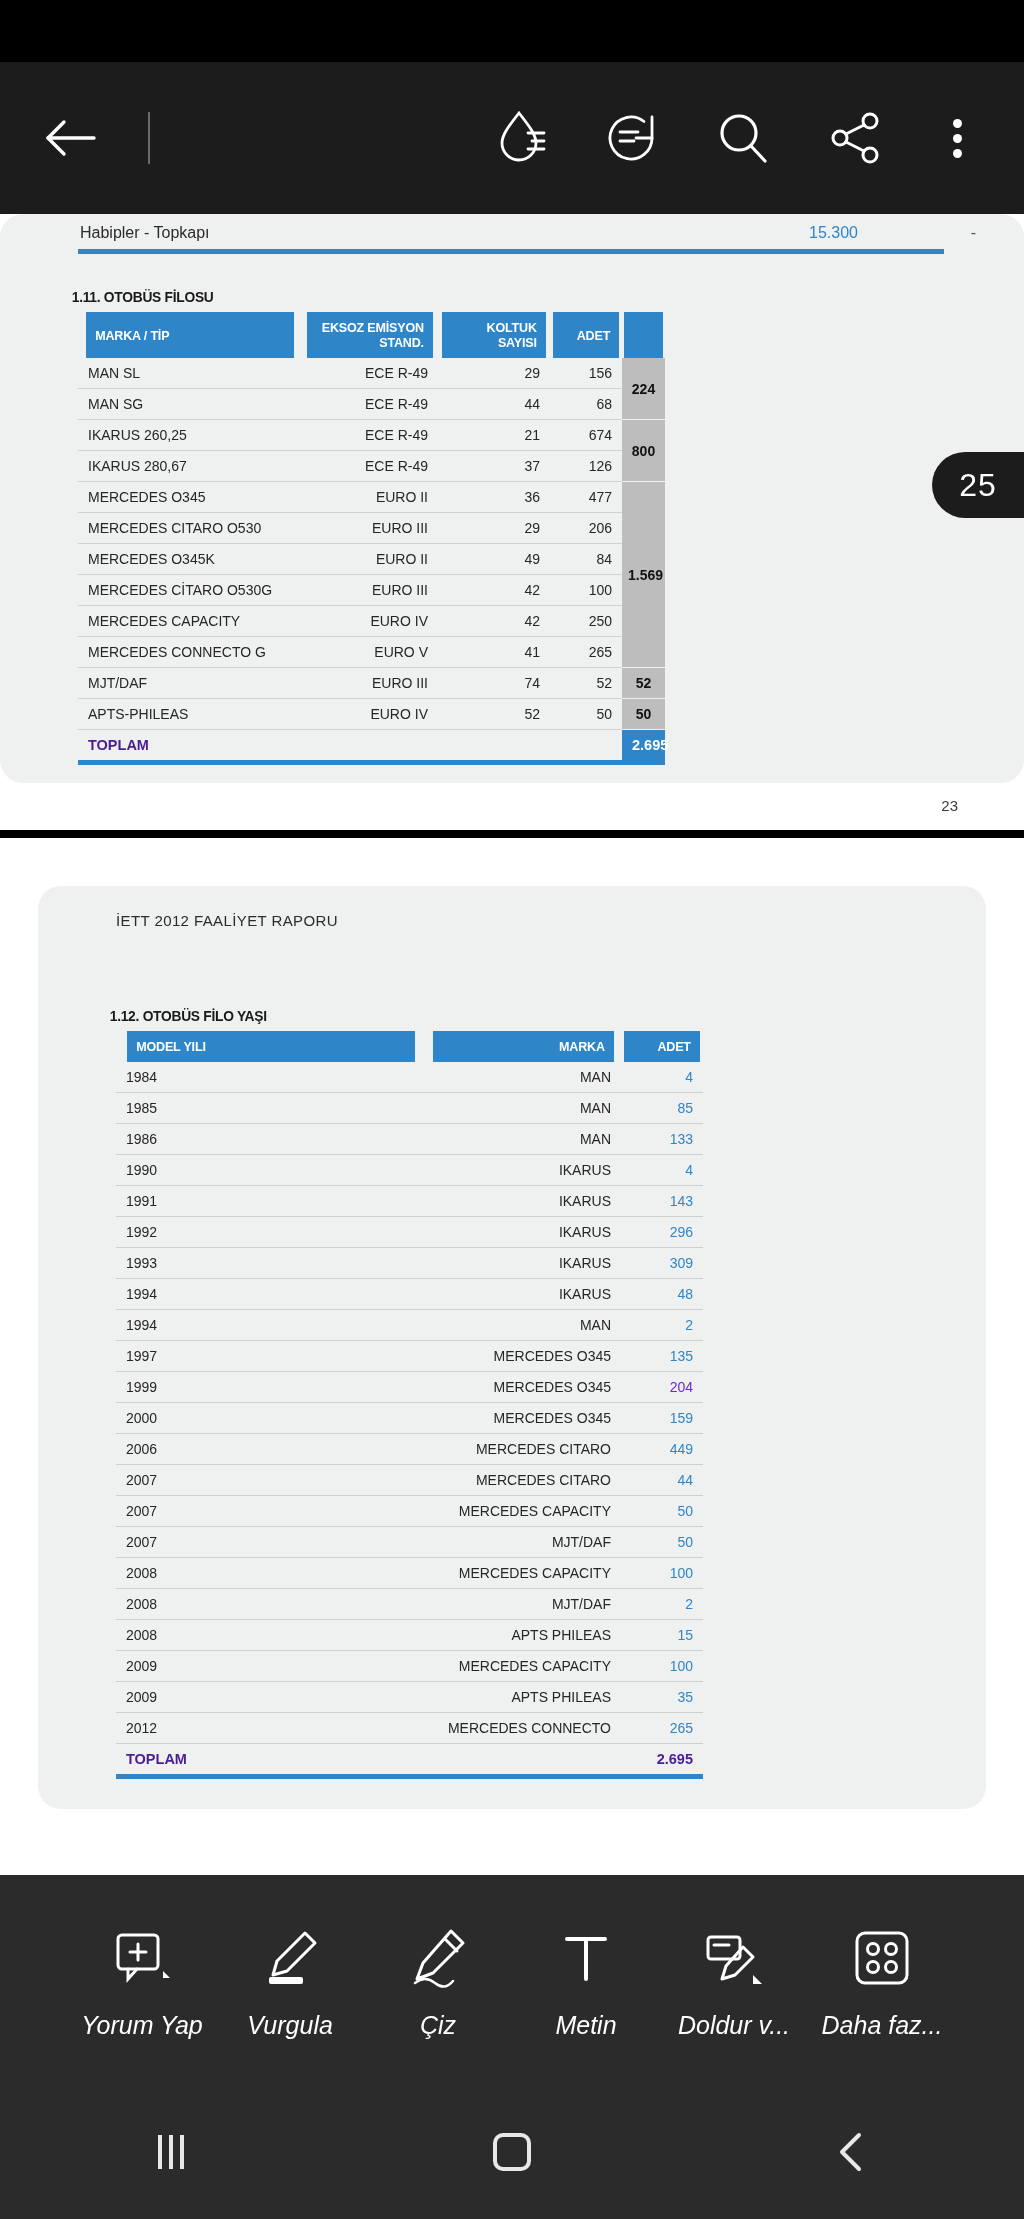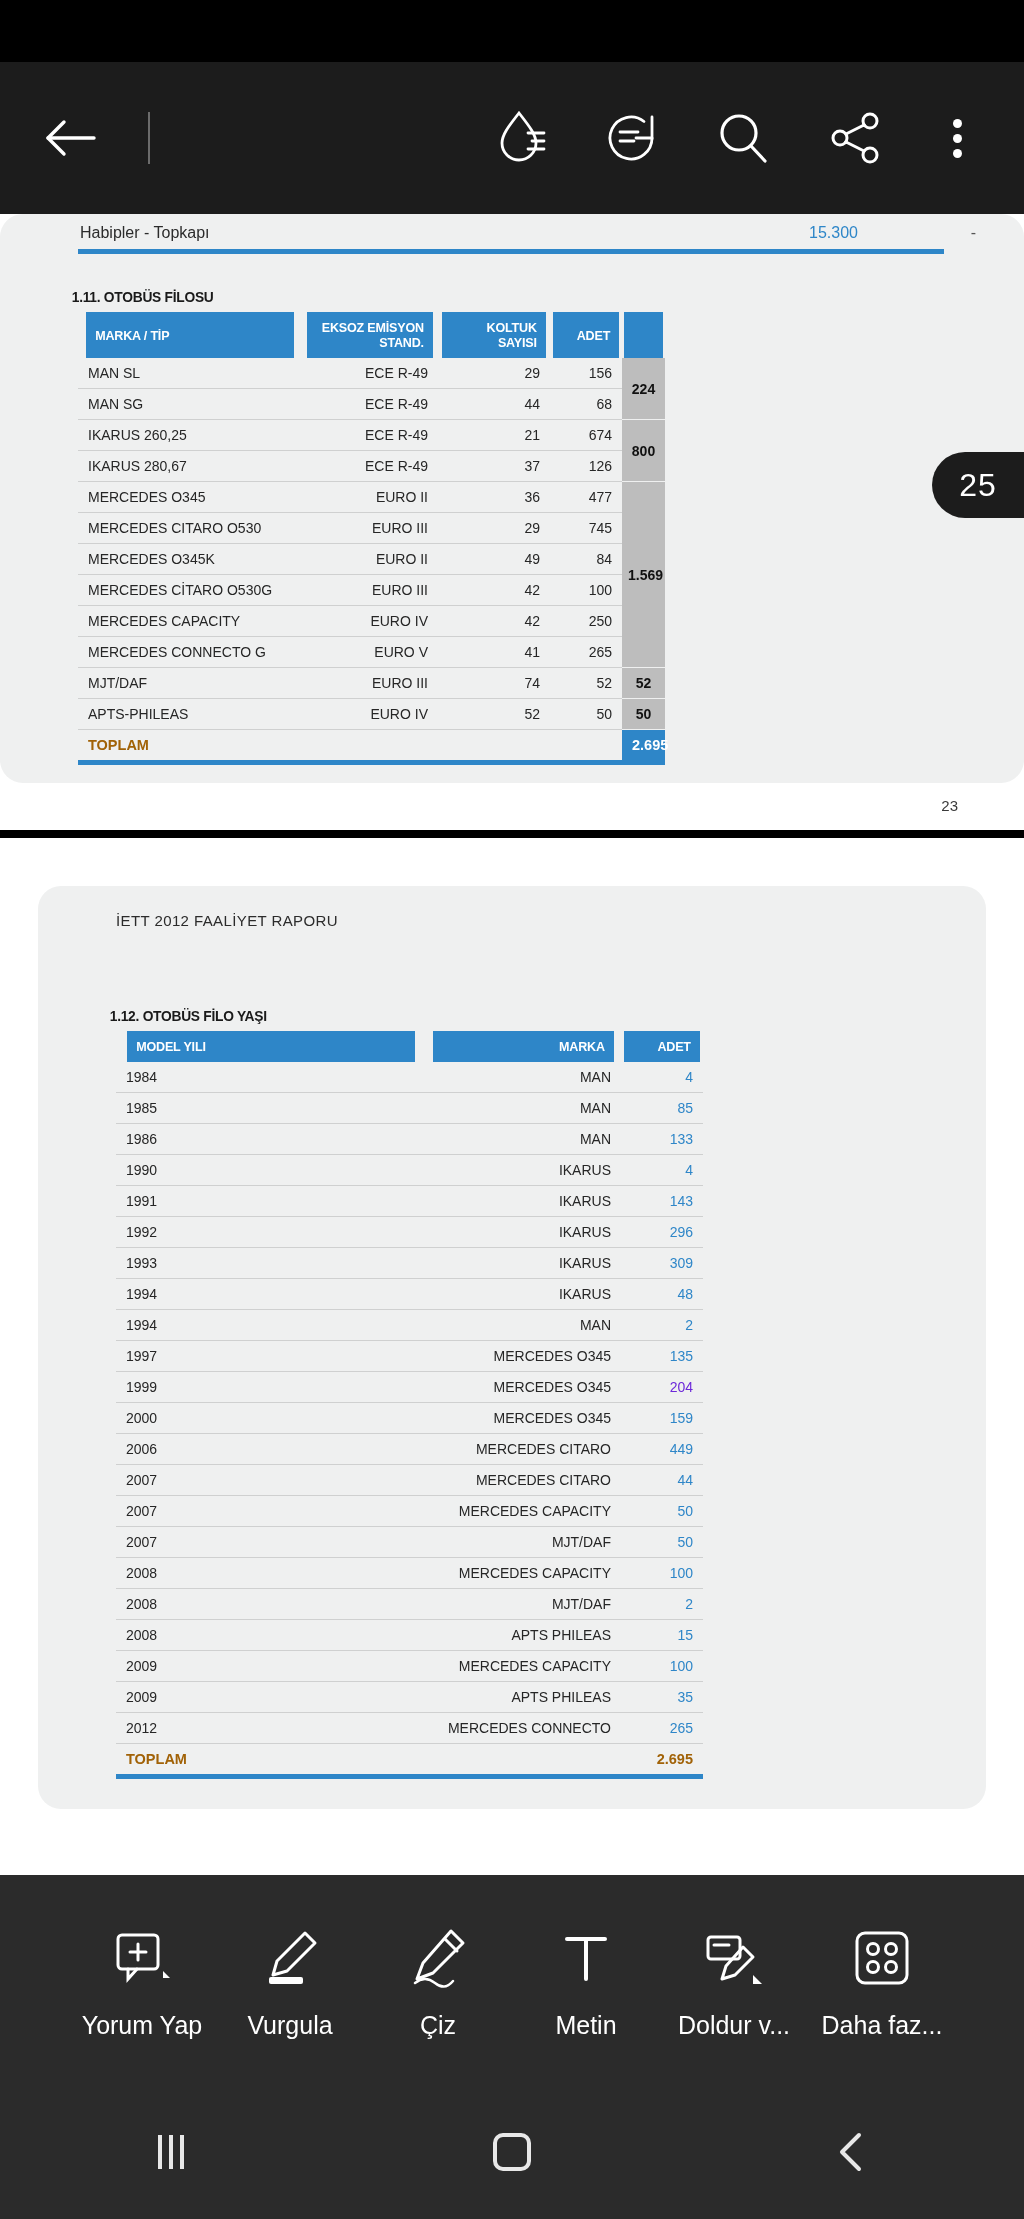--- a/index.html
+++ b/index.html
@@ -64,21 +64,21 @@
   table.rep td {
     font-size: 14px; color: #262626; padding: 7px 10px;
     border-bottom: 1px solid #cfd0d0; background: #eff0f0;
   }
   table.rep td.num { text-align: right; }
   table.rep td.grp {
     background: #bdbdbd; color: #111; font-weight: bold; font-size: 14px;
     text-align: center; border-bottom: 1px solid #eff0f0; padding: 0 6px;
   }
   table.rep tr.total td {
-    color: #a16207; font-weight: bold; border-bottom: none; font-size: 14.5px;
+    color: #4c1d95; font-weight: bold; border-bottom: none; font-size: 14.5px;
   }
   table.rep tr.total td.grp-total {
     background: #2e86c8; color: #ffffff; font-weight: bold; text-align: center; font-size: 14.5px;
   }
   .table-rule { height: 5px; background: #2e86c8; margin: 0 78px; width: 587px; }
 
   .folio { text-align: right; font-size: 15px; color: #3a3a3a; padding: 14px 66px 0 0; }
 
   .run-head {
     font-size: 15px; color: #2b2b2b; padding: 26px 0 0 78px;
@@ -99,21 +99,21 @@
     position: absolute; left: 0; bottom: 134px; width: 1024px; height: 210px;
     background: #2b2b2b; display: flex; align-items: center;
     justify-content: space-between; padding: 0 68px;
   }
   .annot {
     display: flex; flex-direction: column; align-items: center; width: 150px;
   }
   .annot .glyph { height: 74px; display: flex; align-items: center; justify-content: center; }
   .annot .lbl {
     color: #ffffff; font-size: 25px; margin-top: 16px; white-space: nowrap;
-    overflow: hidden; text-overflow: ellipsis; max-width: 150px; text-align: right;
+    overflow: hidden; text-overflow: ellipsis; max-width: 150px; text-align: right; font-style: italic;
   }
 
   
   .navbar {
     position: absolute; left: 0; bottom: 0; width: 1024px; height: 134px;
     background: #2b2b2b; display: flex; align-items: center; justify-content: space-around;
   }
   .nav-btn { width: 120px; height: 134px; display: flex; align-items: center; justify-content: center; }
   .nav-recents { display:flex; gap: 7px; }
   .nav-recents i { display:block; width: 4px; height: 34px; background: #e8e8e8; }
@@ -236,21 +236,21 @@
                 <td>MERCEDES O345</td>
                 <td class="num" style="text-align: right;">EURO II</td>
                 <td class="num">36</td>
                 <td class="num">477</td>
                 <td class="grp" rowspan="6">1.569</td>
               </tr>
               <tr>
                 <td>MERCEDES CITARO O530</td>
                 <td class="num" style="text-align: right;">EURO III</td>
                 <td class="num">29</td>
-                <td class="num">745</td>
+                <td class="num">206</td>
               </tr>
               <tr>
                 <td>MERCEDES O345K</td>
                 <td class="num" style="text-align: right;">EURO II</td>
                 <td class="num">49</td>
                 <td class="num">84</td>
               </tr>
               <tr>
                 <td>MERCEDES CİTARO O530G</td>
                 <td class="num" style="text-align: right;">EURO III</td>

